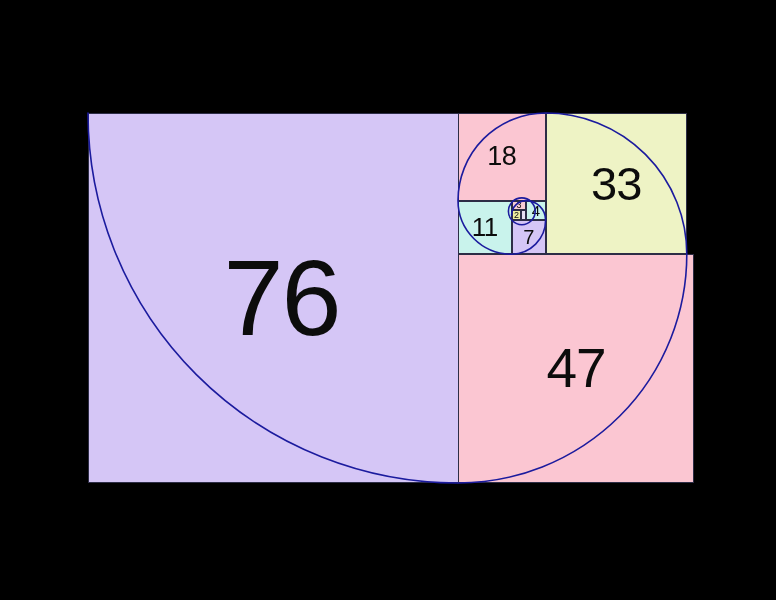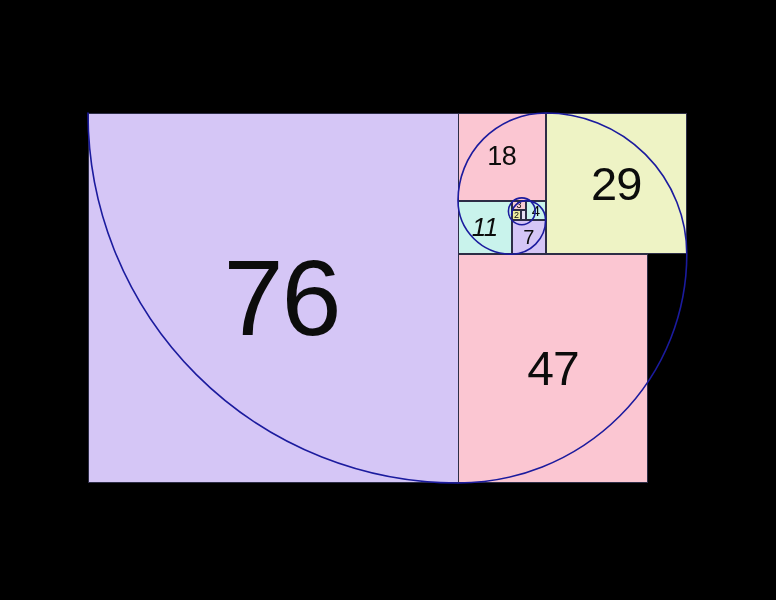--- a/index.html
+++ b/index.html
@@ -41,24 +41,24 @@
     pointer-events: none;
   }
 </style>
 </head>
 <body>
 
 <div id="stage" style="background: rgb(0, 0, 0);">
   <div id="figure" style="left: 88px; top: 113px; width: 599.3px; height: 369.998px;">
     <div id="squares-layer">
         <div class="square" style="left: 0px; top: 0px; width: 387px; height: 369.998px; background: rgb(213, 198, 246); font-size: 108px; color: rgb(12, 12, 12); border-color: rgb(45, 45, 70);">76</div>
-        <div class="square" style="left: 369.998px; top: 141.184px; width: 190px; height: 228.815px; background: rgb(251, 198, 210); font-size: 48px; color: rgb(12, 12, 12); border-color: rgb(45, 45, 70);">47</div>
-        <div class="square" style="left: 457.63px; top: 0px; width: 141.184px; height: 141.184px; background: rgb(238, 243, 197); font-size: 47px; color: rgb(12, 12, 12); border-color: rgb(45, 45, 70);">29</div>
+        <div class="square" style="left: 369.998px; top: 141.184px; width: 236px; height: 228.815px; background: rgb(251, 198, 210); font-size: 55px; color: rgb(12, 12, 12); border-color: rgb(45, 45, 70);">47</div>
+        <div class="square" style="left: 457.63px; top: 0px; width: 141.184px; height: 141.184px; background: rgb(238, 243, 197); font-size: 47px; color: rgb(12, 12, 12); border-color: rgb(45, 45, 70);">33</div>
         <div class="square" style="left: 369.998px; top: 0px; width: 87.6312px; height: 87.6312px; background: rgb(251, 198, 210); font-size: 27px; color: rgb(12, 12, 12); border-color: rgb(45, 45, 70);">18</div>
-        <div class="square" style="left: 369.998px; top: 87.6312px; width: 53.5524px; height: 53.5524px; background: rgb(201, 243, 236); font-size: 26px; color: rgb(12, 12, 12); border-color: rgb(45, 45, 70); font-style: italic;">11</div>
+        <div class="square" style="left: 369.998px; top: 87.6312px; width: 53.5524px; height: 53.5524px; background: rgb(201, 243, 236); font-size: 26px; color: rgb(12, 12, 12); border-color: rgb(45, 45, 70);">11</div>
         <div class="square" style="left: 423.551px; top: 107.105px; width: 34.0788px; height: 34.0788px; background: rgb(213, 198, 246); font-size: 20px; color: rgb(12, 12, 12); border-color: rgb(45, 45, 70);">7</div>
         <div class="square" style="left: 438.156px; top: 87.6312px; width: 19.4736px; height: 19.4736px; background: rgb(201, 243, 236); font-size: 15px; color: rgb(12, 12, 12); border-color: rgb(45, 45, 70);">4</div>
         <div class="square" style="left: 423.551px; top: 87.6312px; width: 14.6052px; height: 9.7368px; background: rgb(248, 204, 214); font-size: 9px; color: rgb(12, 12, 12); border-color: rgb(45, 45, 70);">3</div>
         <div class="square" style="left: 423.551px; top: 97.368px; width: 9.7368px; height: 9.7368px; background: rgb(237, 237, 160); font-size: 9px; color: rgb(12, 12, 12); border-color: rgb(45, 45, 70);">2</div>
         <div class="square" style="left: 433.288px; top: 97.368px; width: 4.8684px; height: 9.7368px; background: rgb(231, 222, 243); font-size: 0px; color: rgb(12, 12, 12); border-color: rgb(45, 45, 70);"></div>
       </div>
     <svg id="spiral-svg" width="601" height="371">
       <path id="spiral-path" fill="none" stroke-linecap="round" d="M 0.0 0.0 A 370.0 370.0 0 0 0 370.0 370.0 A 228.8 228.8 0 0 0 598.8 141.2 A 141.2 141.2 0 0 0 457.6 0.0 A 87.6 87.6 0 0 0 370.0 87.6 A 53.6 53.6 0 0 0 423.6 141.2 A 34.1 34.1 0 0 0 457.6 107.1 A 19.5 19.5 0 0 0 438.2 87.6 A 14.6 14.6 0 0 0 423.6 102.2" stroke="#1b1b9e" stroke-width="1.6"></path>
       <circle id="spiral-inner-circle" fill="none" cx="433.8" cy="98.3" r="13.4" stroke="#1b1b9e" stroke-width="1.6"></circle>
     </svg>

